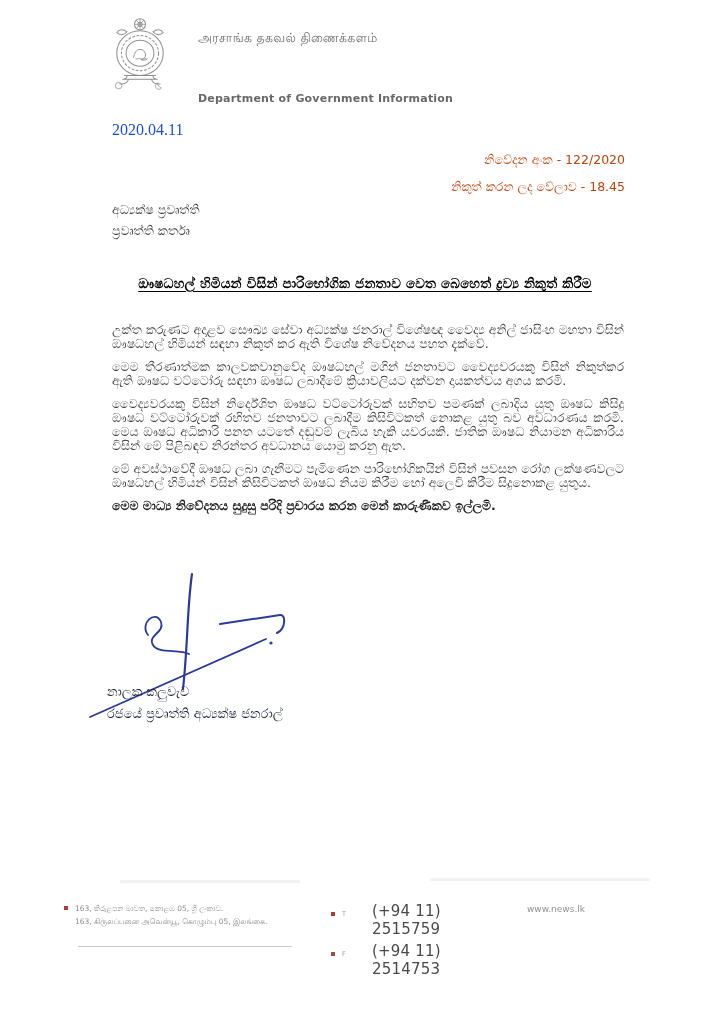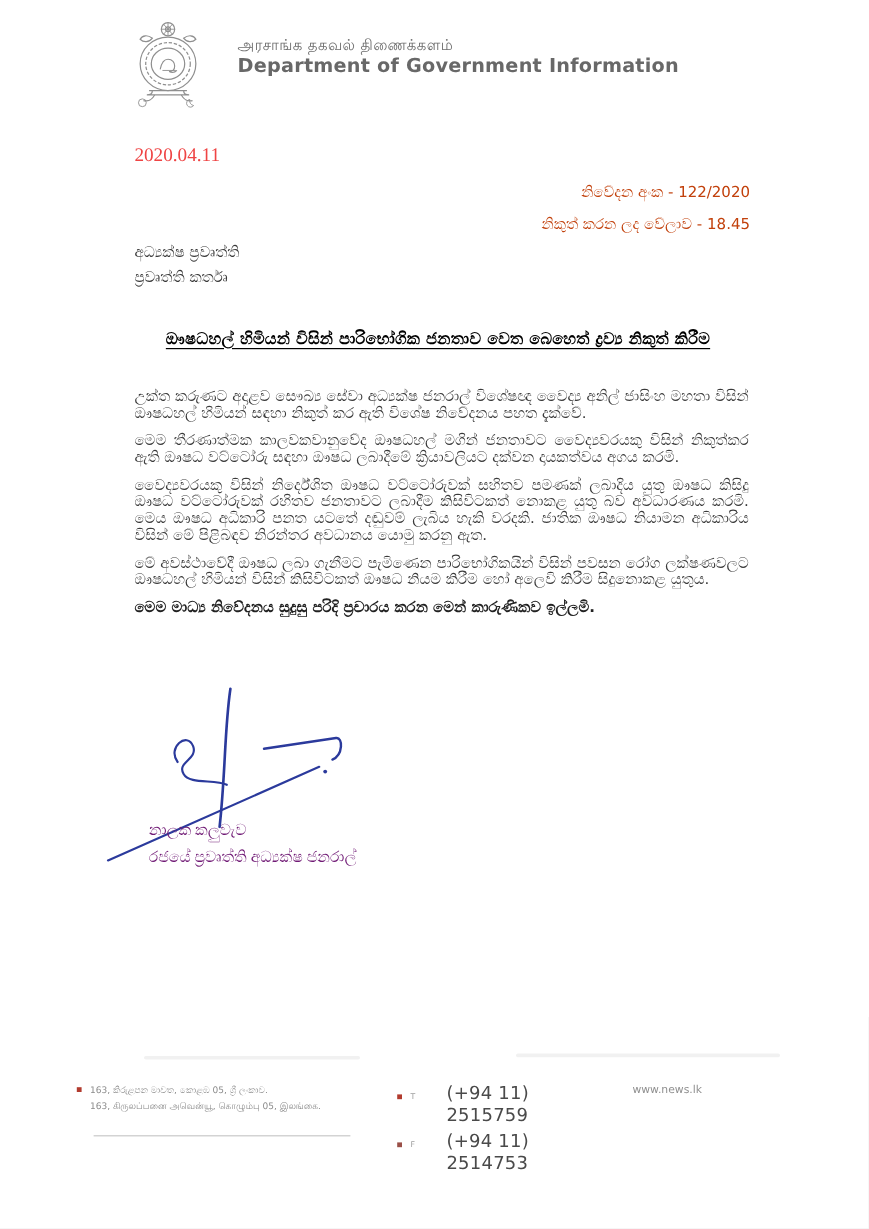--- a/index.html
+++ b/index.html
@@ -11,38 +11,38 @@
     overflow:hidden;
     font-family:"DejaVu Sans","Liberation Sans",sans-serif;
     color:#3d3d3d;
   }
   
   .letterhead{position:absolute;left:98px;top:16px;display:flex;align-items:flex-start;}
   .emblem{width:84px;height:78px;flex:0 0 auto;}
   .dept-block{margin-left:16px;padding-top:13px;line-height:17px;color:#6e6e6e;}
   .dept-si{font-size:13.5px;letter-spacing:.3px;}
   .dept-ta{font-size:12.5px;letter-spacing:.3px;}
-  .dept-en{font-size:16px;font-weight:bold;letter-spacing:.2px;color:#686868;}
+  .dept-en{font-size:11px;font-weight:bold;letter-spacing:.2px;color:#686868;margin-top:44px;}
   
-  .date{position:absolute;left:112px;top:121px;font-family:"Liberation Serif","DejaVu Serif",serif;font-size:16px;color:#ef4444;}
+  .date{position:absolute;left:112px;top:121px;font-family:"Liberation Serif","DejaVu Serif",serif;font-size:16px;color:#1d4ed8;}
   .meta{position:absolute;right:99px;top:146px;text-align:right;font-size:12.5px;line-height:27px;color:#c2410c;}
   .addressee{position:absolute;left:112px;top:199px;font-size:12.5px;line-height:21px;color:#383838;}
   
   .title{
     position:absolute;left:100px;right:94px;top:275px;
     text-align:center;font-size:13.5px;font-weight:bold;color:#000000;
     text-decoration:underline;text-underline-offset:3px;letter-spacing:.2px;
   }
   
   .body-text{position:absolute;left:112px;top:323px;width:512px;font-size:12.5px;color:#3a3a3a;}
   .body-text p{margin:0 0 9px 0;line-height:14px;text-align:justify;}
   .body-text p.closing{font-weight:bold;color:#222;}
   
   .sig-svg{position:absolute;left:88px;top:571px;}
-  .sig-block{position:absolute;left:124px;top:681px;font-size:13px;line-height:22px;color:#701a75;font-family:Liberation Serif, serif;}
+  .sig-block{position:absolute;left:107px;top:681px;font-size:13px;line-height:22px;color:#0f172a;}
   
   .footer{position:absolute;left:0;top:902px;width:724px;font-size:7.5px;color:#8b8b8b;}
   .f-col{position:absolute;top:0;}
   .f-address{left:64px;width:250px;display:flex;}
   .f-bullet{width:4px;height:4px;background:#b23b2e;margin:4px 7px 0 0;flex:0 0 auto;}
   .f-bullet.b2{background:#9a5048;}
   .f-lines{line-height:13px;}
   .f-phone{left:331px;width:150px;}
   .f-row{display:flex;margin-bottom:4px;align-items:baseline;}
   .f-label{color:#a0a0a0;font-size:6.5px;margin-right:4px;min-width:26px;}
@@ -93,21 +93,21 @@
   <div class="addressee">
     <div>අධ්‍යක්ෂ ප්‍රවෘත්ති</div>
     <div>ප්‍රවෘත්ති කර්තෘ</div>
   </div>
 
   <div class="title">ඖෂධහල් හිමියන් විසින් පාරිභෝගික ජනතාව වෙත බෙහෙත් ද්‍රව්‍ය නිකුත් කිරීම</div>
 
   <div class="body-text">
     <p>උක්ත කරුණට අදාළව  සෞඛ්‍ය සේවා අධ්‍යක්ෂ ජනරාල් විශේෂඥ වෛද්‍ය අනිල් ජාසිංහ මහතා විසින් ඖෂධහල් හිමියන් සඳහා නිකුත් කර ඇති විශේෂ නිවේදනය පහත දැක්වේ.</p>
     <p>මෙම තීරණාත්මක කාලවකවානුවේද ඖෂධහල් මගින් ජනතාවට වෛද්‍යවරයකු විසින් නිකුත්කර ඇති ඖෂධ වට්ටෝරු සඳහා ඖෂධ ලබාදීමේ ක්‍රියාවලියට දක්වන දායකත්වය අගය කරමි.</p>
-    <p>වෛද්‍යවරයකු විසින් නිර්දේශිත ඖෂධ වට්ටෝරුවක් සහිතව පමණක් ලබාදිය යුතු ඖෂධ කිසිදු ඖෂධ වට්ටෝරුවක් රහිතව ජනතාවට ලබාදීම කිසිවිටකත් නොකළ යුතු බව අවධාරණය කරමි. මෙය ඖෂධ අධිකාරි පනත යටතේ දඬුවම් ලැබිය හැකි වරදකි. ජාතික ඖෂධ නියාමන අධිකාරිය විසින් මේ පිළිබඳව නිරන්තර අවධානය යොමු කරනු ඇත.</p>
+    <p>වෛද්‍යවරයකු විසින් නිර්දේශිත ඖෂධ වට්ටෝරුවක් සහිතව පමණක් ලබාදිය යුතු ඖෂධ කිසිදු ඖෂධ වට්ටෝරුවක් රහිතව ජනතාවට ලබාදීම කිසිවිටකත් නොකළ යුතු බව අවධාරණය කරමි. මෙය ඖෂධ අධිකාරි පනත යටතේ දඬුවම් ලැබිය හැකි යවරයකි. ජාතික ඖෂධ නියාමන අධිකාරිය විසින් මේ පිළිබඳව නිරන්තර අවධානය යොමු කරනු ඇත.</p>
     <p>මේ අවස්ථාවේදී ඖෂධ ලබා ගැනීමට පැමිණෙන පාරිභෝගිකයින් විසින් පවසන රෝග ලක්ෂණවලට ඖෂධහල් හිමියන් විසින් කිසිවිටකත් ඖෂධ නියම කිරීම හෝ අලෙවි කිරීම සිදුනොකළ යුතුය.</p>
     <p class="closing">මෙම මාධ්‍ය නිවේදනය සුදුසු පරිදි ප්‍රචාරය කරන මෙන් කාරුණිකව ඉල්ලමි.</p>
   </div>
 
   <svg class="sig-svg" width="240" height="152" viewBox="0 0 240 152" fill="none" stroke="#2b3a9c" stroke-width="2" stroke-linecap="round">
     <path d="M104 3c-5 34-4 70-9 115" stroke-width="2.2"></path>
     <path d="M60 64c-9-12 8-26 13-13 4 11-14 13-8 23 5 9 26 4 36 9" stroke-width="1.8"></path>
     <path d="M132 53l60-9c6-1 6 14-3 18" stroke-width="2"></path>
     <path d="M2 146L178 68" stroke-width="1.8"></path>
     <circle cx="183" cy="72" r="1.6" fill="#2b3a9c" stroke="none"></circle>

